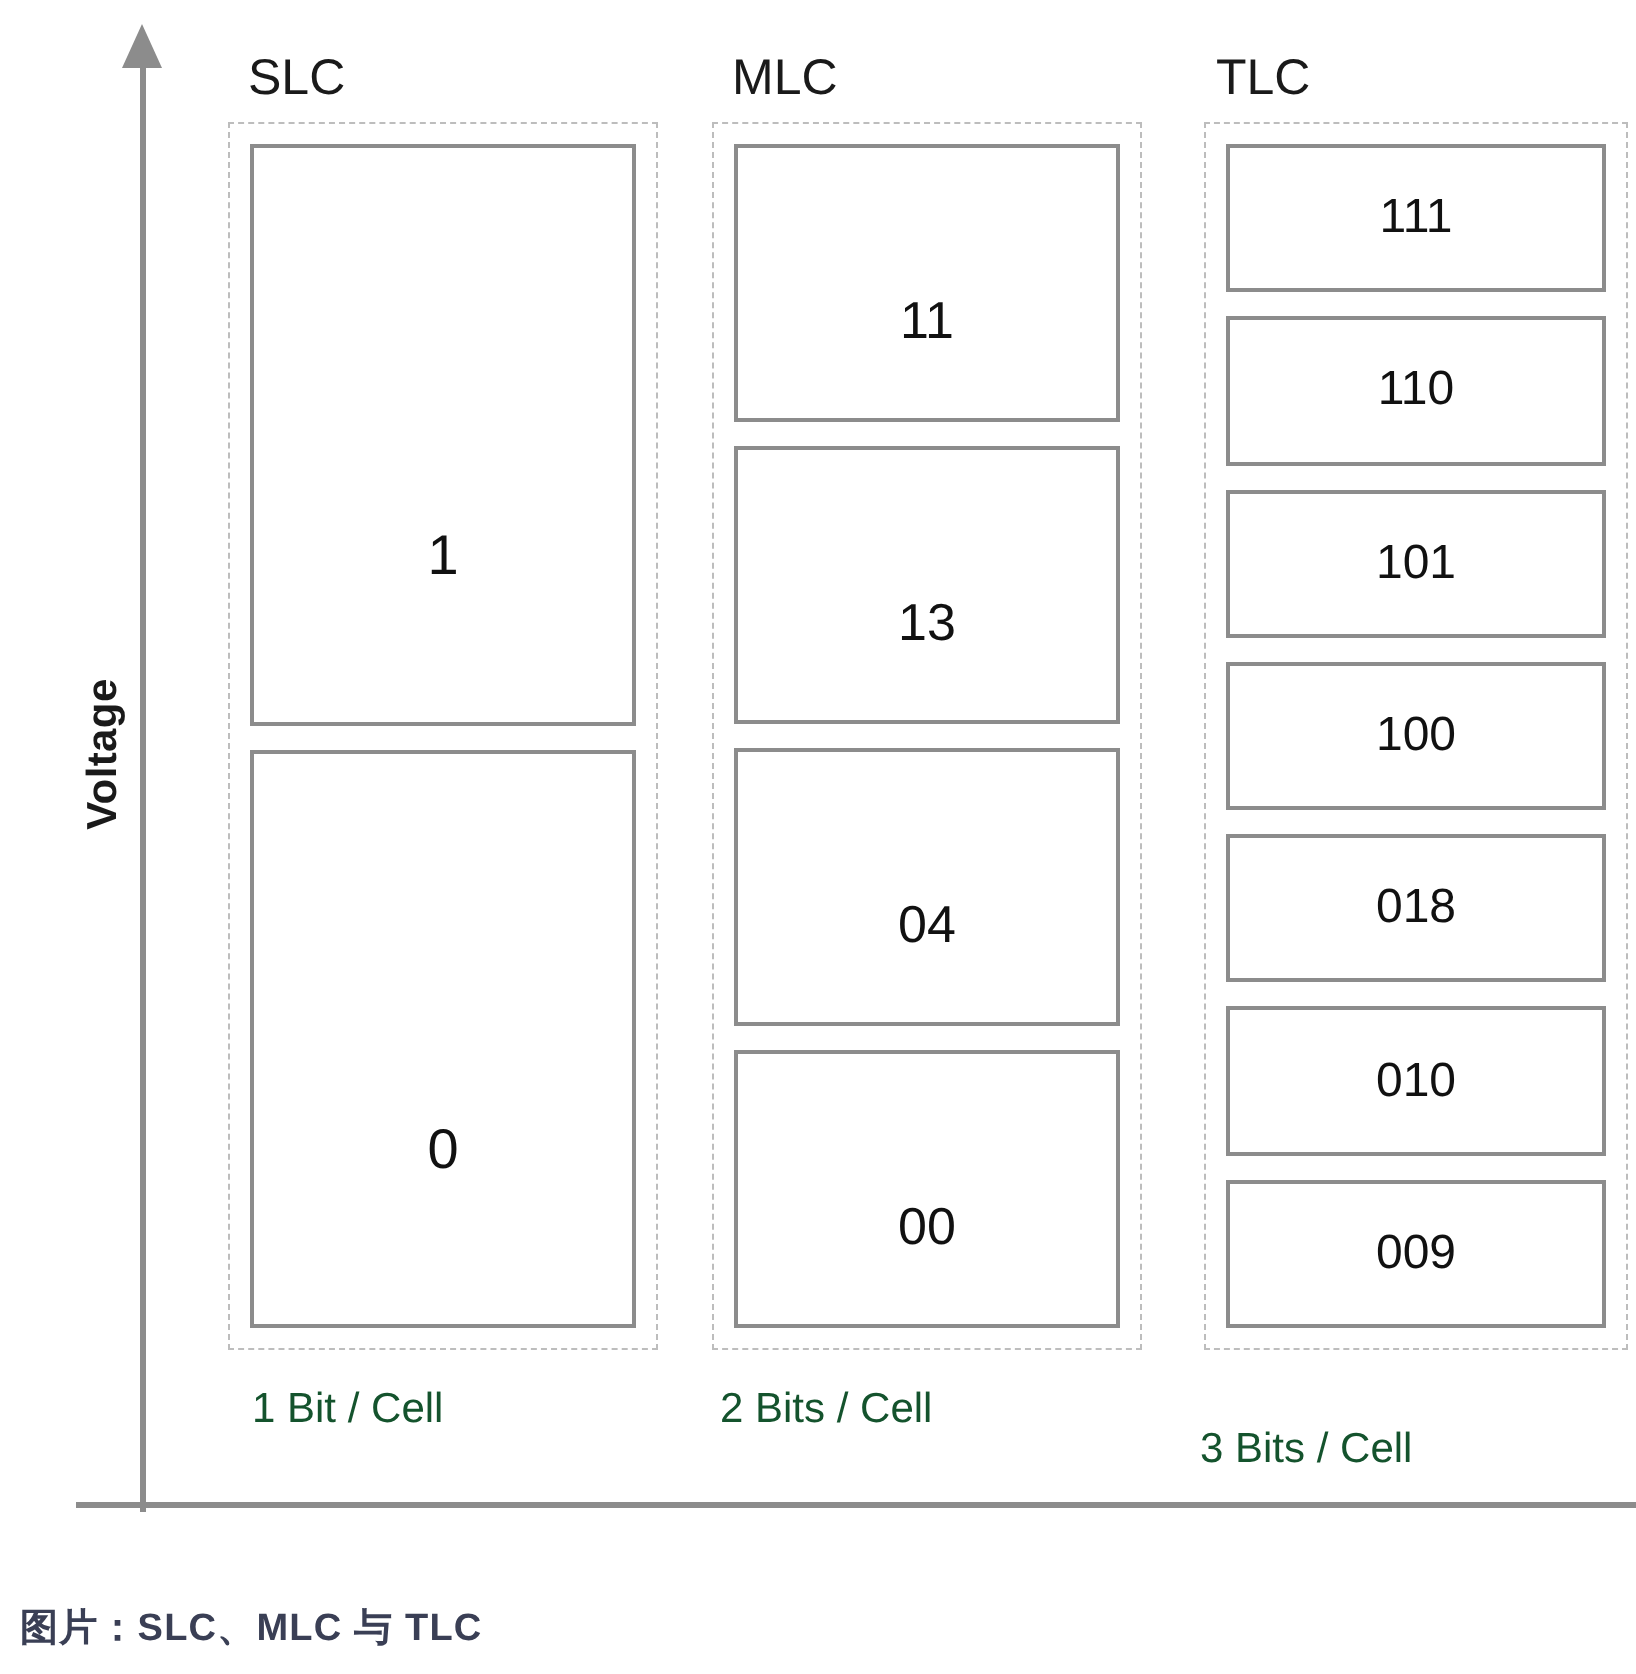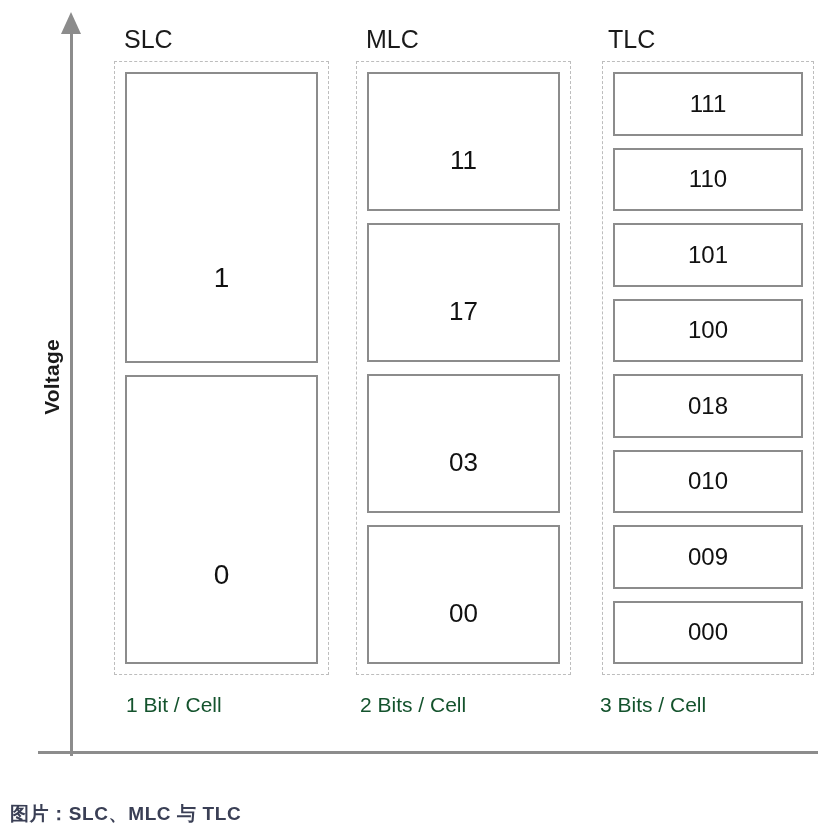--- a/index.html
+++ b/index.html
@@ -165,24 +165,24 @@
     <div class="col-footer" style="left:12px; top:668px;">1 Bit / Cell</div>
   </div>
 
   <div class="column col-mlc" style="left:356px;">
     <div class="col-title">MLC</div>
     <div class="col-frame">
       <div class="level-box">
         <span class="level-label">11</span>
       </div>
       <div class="level-box">
-        <span class="level-label">17</span>
-      </div>
-      <div class="level-box">
-        <span class="level-label">03</span>
+        <span class="level-label">13</span>
+      </div>
+      <div class="level-box">
+        <span class="level-label">04</span>
       </div>
       <div class="level-box">
         <span class="level-label">00</span>
       </div>
     </div>
     <div class="col-footer" style="left:4px; top:668px;">2 Bits / Cell</div>
   </div>
 
   <div class="column col-tlc" style="left:598px;">
     <div class="col-title">TLC</div>
@@ -201,22 +201,19 @@
       </div>
       <div class="level-box">
         <span class="level-label">018</span>
       </div>
       <div class="level-box">
         <span class="level-label">010</span>
       </div>
       <div class="level-box">
         <span class="level-label">009</span>
       </div>
-      <div class="level-box">
-        <span class="level-label">000</span>
-      </div>
     </div>
-    <div class="col-footer" style="left:2px; top:668px;text-align:center;">3 Bits / Cell</div>
+    <div class="col-footer" style="left:2px; top:688px;text-align:center;">3 Bits / Cell</div>
   </div>
 
   <div class="caption">图片：SLC、MLC 与 TLC</div>
 
 </div>
 
 </body></html>

